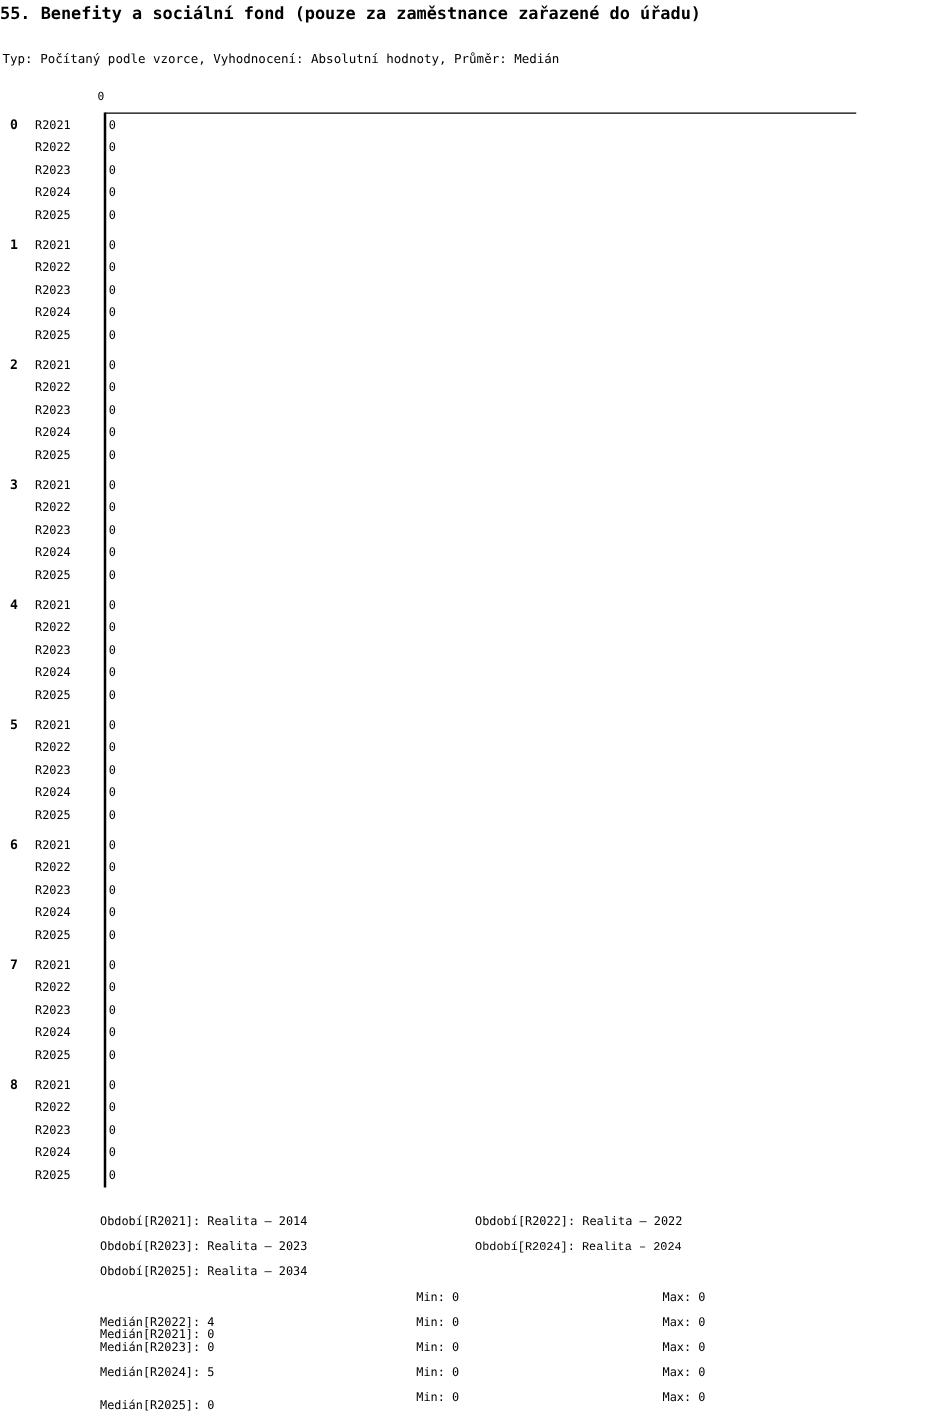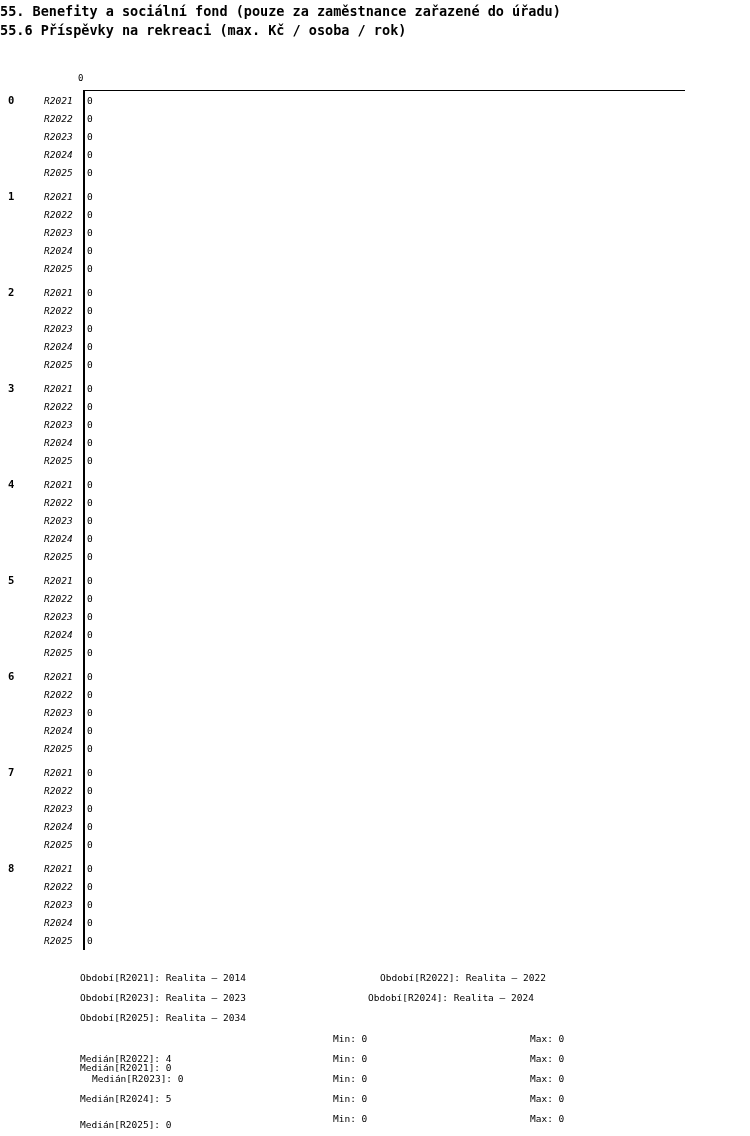--- a/index.html
+++ b/index.html
@@ -65,45 +65,44 @@
   
   .group-label {
     position: absolute;
     font-size: 10.5px;
     font-weight: bold;
     white-space: pre;
     text-align: left;
   }
   .row-label {
     position: absolute;
-    left: 44px;
+    left: 28px;
     font-size: 9.5px;
     white-space: pre;
-    font-style: italic;
   }
   .row-value {
     position: absolute;
     left: 87px;
     font-size: 9.5px;
     white-space: pre;
   }
   
   .legend-item, .stat-item {
     position: absolute;
     font-size: 9.5px;
     white-space: pre;
   }
 </style>
 </head>
 <body>
 
 <div class="page">
 
   <div class="hdr hdr-1">55. Benefity a sociální fond (pouze za zaměstnance zařazené do úřadu)</div>
-  <div class="hdr hdr-2">55.6 Příspěvky na rekreaci (max. Kč / osoba / rok)</div>
+  <div class="hdr-3">Typ: Počítaný podle vzorce, Vyhodnocení: Absolutní hodnoty, Průměr: Medián</div>
 
   <div class="axis-zero-label">0</div>
   <div class="axis-top-line"></div>
   <div class="axis-vline"></div>
 
   <div id="rows-host">
       <div class="group-label" style="left: 8px; top: 94px;">0</div>
       <div class="row-label" style="top: 95px;">R2021</div>
       <div class="row-value" style="top: 95px;">0</div>
       <div class="row-label" style="top: 113px;">R2022</div>
@@ -200,31 +199,31 @@
       <div class="row-value" style="top: 899px;">0</div>
       <div class="row-label" style="top: 917px;">R2024</div>
       <div class="row-value" style="top: 917px;">0</div>
       <div class="row-label" style="top: 935px;">R2025</div>
       <div class="row-value" style="top: 935px;">0</div>
     </div>
   <div id="legend-host">
       <div class="legend-item" style="left: 80px; top: 972px;">Období[R2021]: Realita – 2014</div>
       <div class="legend-item" style="left: 380px; top: 972px;">Období[R2022]: Realita – 2022</div>
       <div class="legend-item" style="left: 80px; top: 992px;">Období[R2023]: Realita – 2023</div>
-      <div class="legend-item" style="left: 368px; top: 992px;">Období[R2024]: Realita – 2024</div>
+      <div class="legend-item" style="left: 380px; top: 992px; font-family: Liberation Mono, monospace;">Období[R2024]: Realita – 2024</div>
       <div class="legend-item" style="left: 80px; top: 1012px;">Období[R2025]: Realita – 2034</div>
     </div>
   <div id="stats-host">
       <div class="stat-item" style="left: 80px; top: 1033px; margin-top: 29px;">Medián[R2021]: 0</div>
       <div class="stat-item" style="left: 333px; top: 1033px;">Min: 0</div>
       <div class="stat-item" style="left: 530px; top: 1033px;">Max: 0</div>
       <div class="stat-item" style="left: 80px; top: 1053px;">Medián[R2022]: 4</div>
       <div class="stat-item" style="left: 333px; top: 1053px;">Min: 0</div>
       <div class="stat-item" style="left: 530px; top: 1053px;">Max: 0</div>
-      <div class="stat-item" style="left: 92px; top: 1073px;">Medián[R2023]: 0</div>
+      <div class="stat-item" style="left: 80px; top: 1073px;">Medián[R2023]: 0</div>
       <div class="stat-item" style="left: 333px; top: 1073px;">Min: 0</div>
       <div class="stat-item" style="left: 530px; top: 1073px;">Max: 0</div>
       <div class="stat-item" style="left: 80px; top: 1093px;">Medián[R2024]: 5</div>
       <div class="stat-item" style="left: 333px; top: 1093px;">Min: 0</div>
       <div class="stat-item" style="left: 530px; top: 1093px;">Max: 0</div>
       <div class="stat-item" style="left: 80px; top: 1119px;">Medián[R2025]: 0</div>
       <div class="stat-item" style="left: 333px; top: 1113px;">Min: 0</div>
       <div class="stat-item" style="left: 530px; top: 1113px;">Max: 0</div>
     </div>
 

